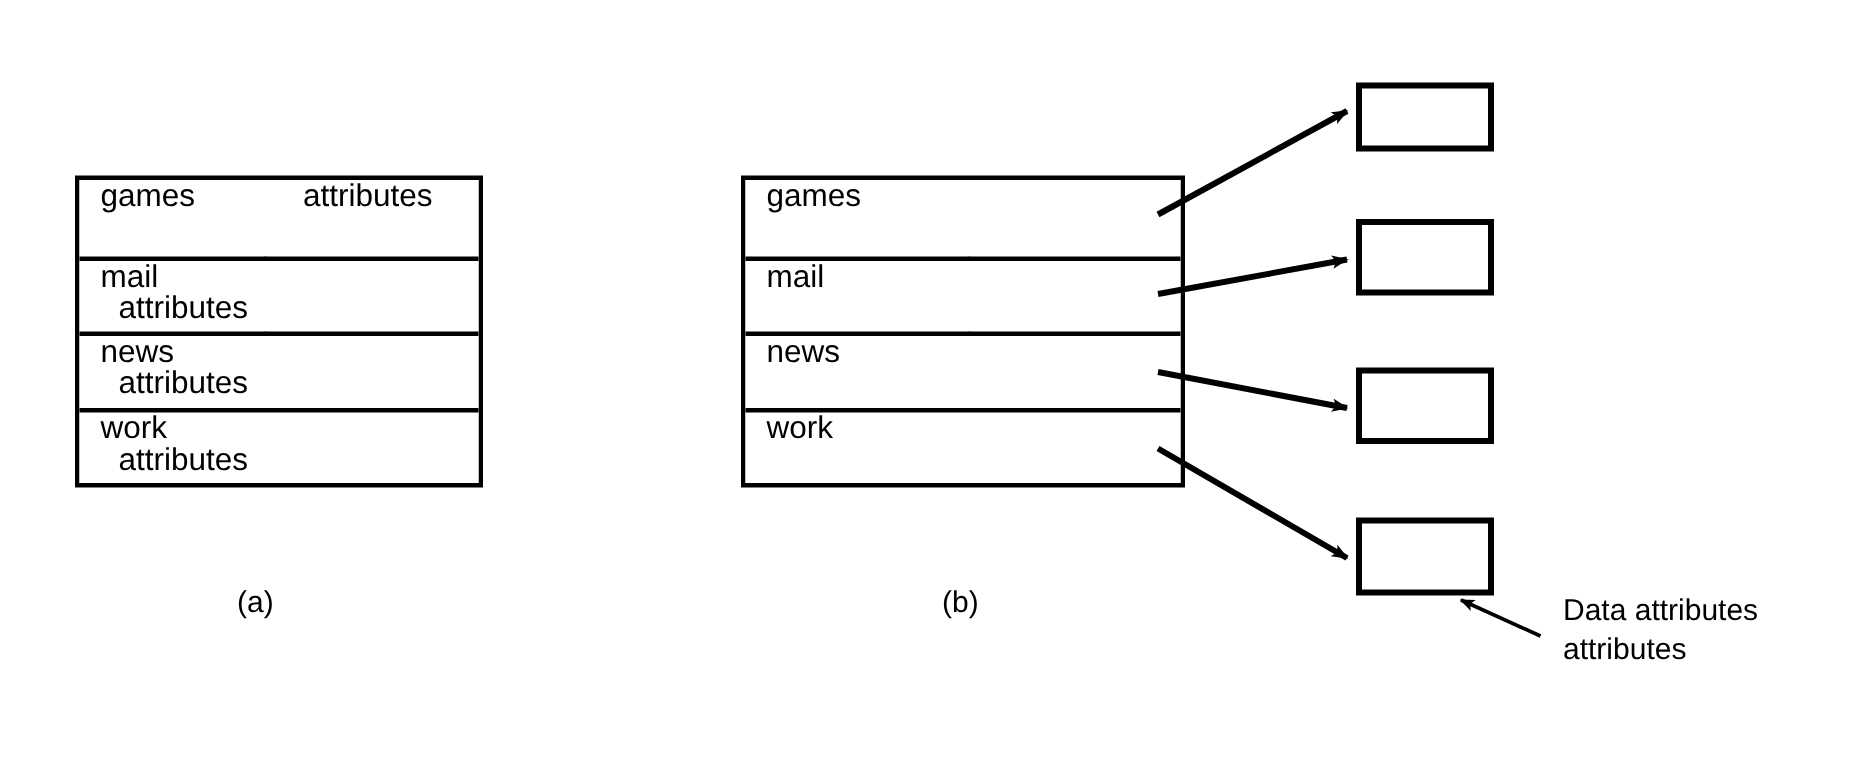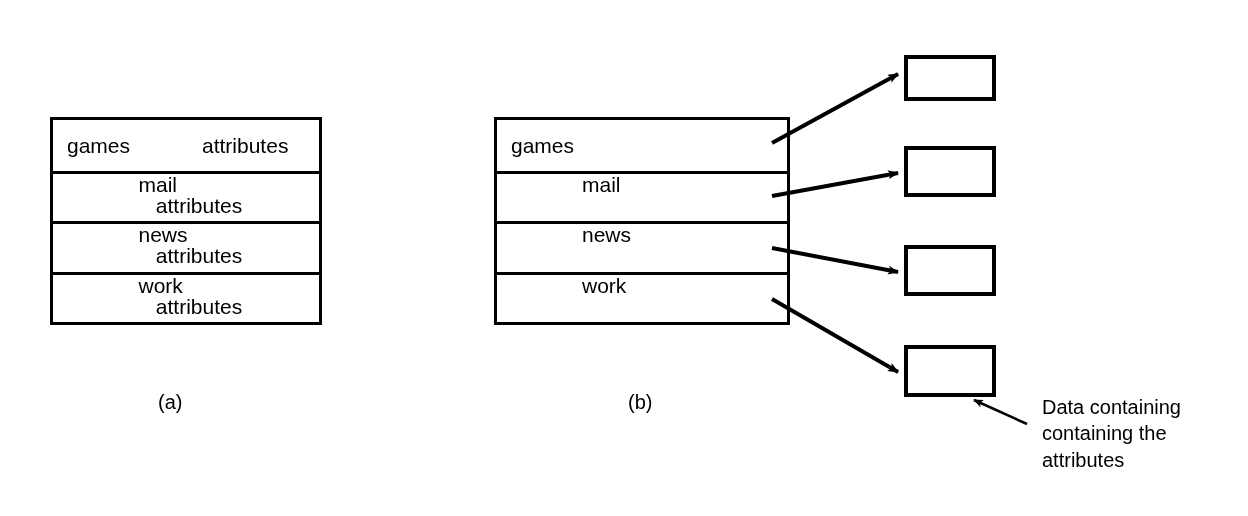--- a/index.html
+++ b/index.html
@@ -19,21 +19,20 @@
   .hash-table {
     position: absolute;
     box-sizing: border-box;
     border: 3px solid #000000;
     background: #ffffff;
   }
   .row {
     position: relative;
     box-sizing: border-box;
     display: flex;
-    align-items: center;
     background: #ffffff;
   }
   .row + .row {
     border-top: 3px solid #000000;
     flex-direction: column;
   }
   .cell-key,
   .cell-val {
     box-sizing: border-box;
     font-size: 21px;
@@ -177,18 +176,17 @@
     <line x1="772" y1="196" x2="898" y2="173" stroke="#000000" stroke-width="4" marker-end="url(#ah)"></line>
 
     <line x1="772" y1="248" x2="898" y2="272" stroke="#000000" stroke-width="4" marker-end="url(#ah)"></line>
 
     <line x1="772" y1="299" x2="898" y2="372" stroke="#000000" stroke-width="4" marker-end="url(#ah)"></line>
 
     <line x1="1027" y1="424" x2="974" y2="400" stroke="#000000" stroke-width="2.5" marker-end="url(#ah-small)"></line>
   </svg>
 
   <div class="annotation" style="left:1042px; top:394px;">
-    <div>Data containing</div>
-    <div>containing the</div>
+    <div>Data attributes</div>
     <div>attributes</div>
   </div>
 
 </div>
 
 </body></html>

